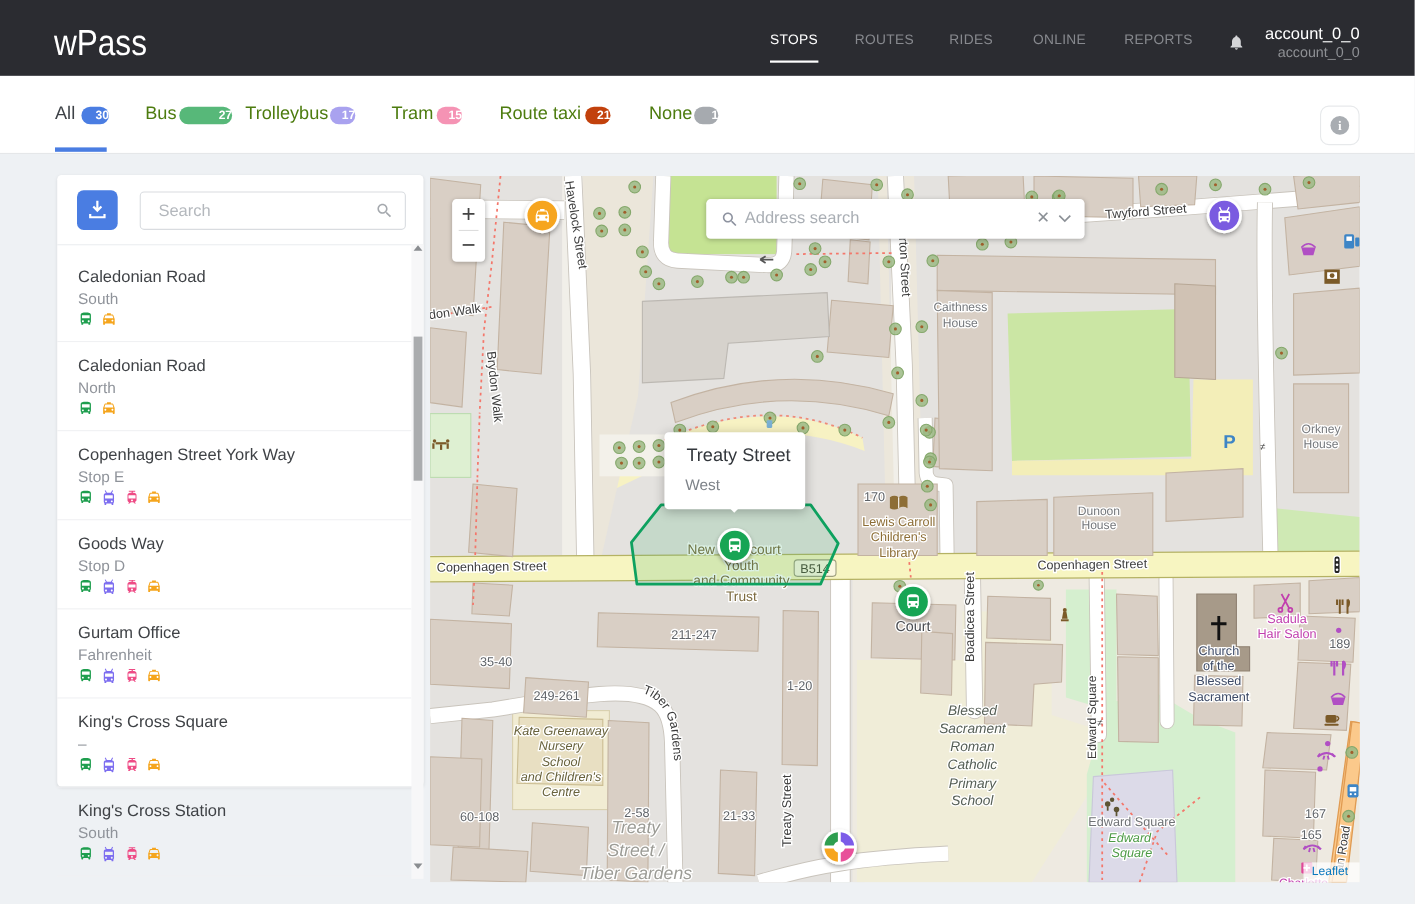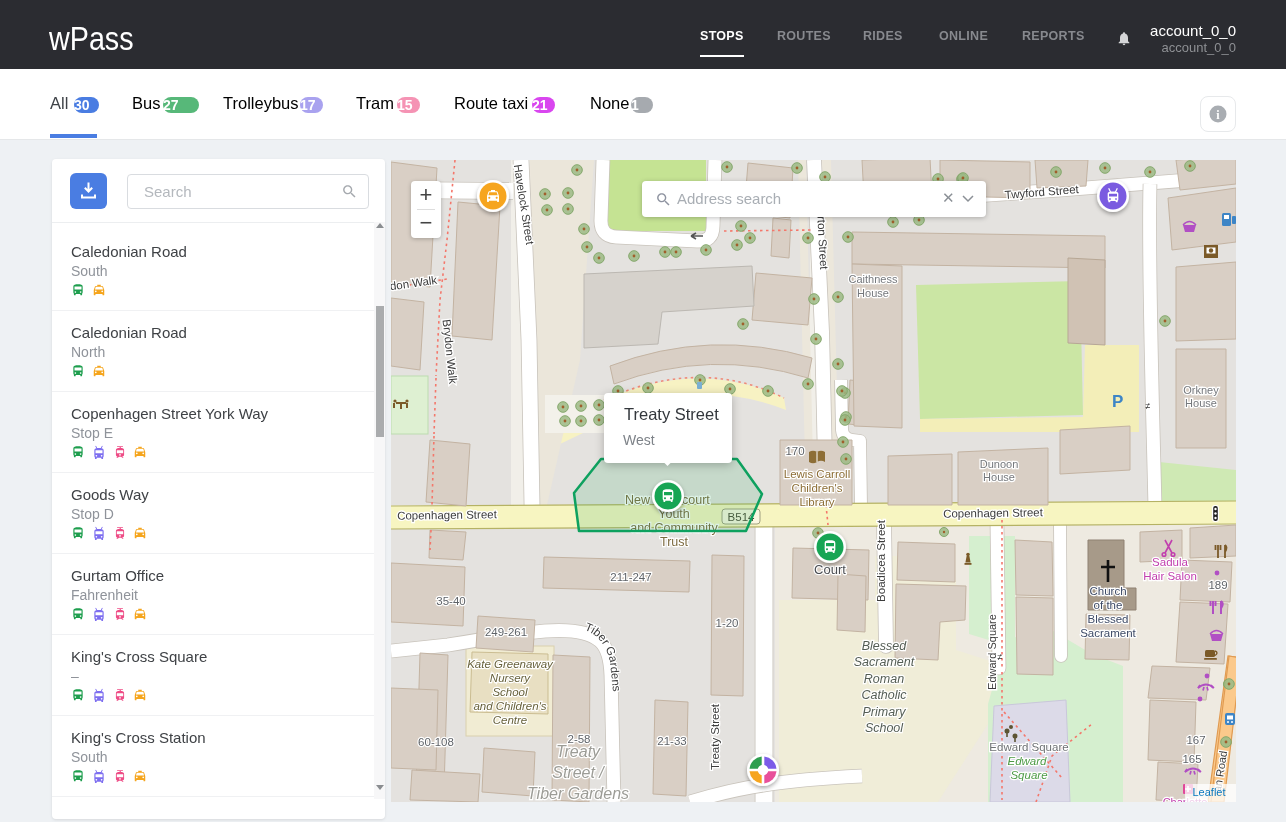--- a/index.html
+++ b/index.html
@@ -1,30 +1,30 @@
 <!DOCTYPE html>
 <html><head>
 <meta charset="utf-8">
 <style>
 *{margin:0;padding:0;box-sizing:border-box}
 html,body{width:1286px;height:822px;overflow:hidden;font-family:"Liberation Sans",sans-serif;background:#eef1f4}
 #hdr{position:absolute;left:0;top:0;width:1286px;height:69px;background:#2b2c31}
 #logo{position:absolute;left:49px;top:20px;color:#fff;font-size:33px;font-weight:500;transform:scaleX(.87);transform-origin:left}
-.nav{position:absolute;top:29px;font-size:12.5px;font-weight:bold;color:#87898e;letter-spacing:.3px}
+.nav{position:absolute;top:29px;font-size:12.5px;font-weight:normal;color:#87898e;letter-spacing:.3px}
 .nav.on{color:#fff;border-bottom:2px solid #fff;padding-bottom:12px}
 #bell{position:absolute;left:1116px;top:28px}
 #acct1{position:absolute;right:50px;top:22px;color:#fff;font-size:15px;text-align:right}
 #acct2{position:absolute;right:50px;top:40px;color:#8e9094;font-size:13px;text-align:right}
 #tabs{position:absolute;left:0;top:69px;width:1286px;height:71px;background:#fff;border-bottom:1px solid #e5e7e9}
-.tab{position:absolute;top:25px;font-size:16.5px;color:#000000}
+.tab{position:absolute;top:25px;font-size:16.5px;color:#4d7c0f}
 .tab.on{color:#3e4247}
-.bdg{position:absolute;top:28px;height:16px;border-radius:8px;color:#fff;font-size:14px;font-weight:bold;text-align:left;line-height:16px}
+.bdg{position:absolute;top:28px;height:16px;border-radius:8px;color:#fff;font-size:11px;font-weight:bold;text-align:right;line-height:16px}
 #ul{position:absolute;left:50px;top:65px;width:47px;height:4px;background:#4a7de2}
 #infob{position:absolute;left:1200px;top:27px;width:36px;height:36px;background:#fff;border:1px solid #e7e9eb;border-radius:8px}
-#side{position:absolute;left:52px;top:159px;width:333px;height:660px;background:#fff;border-radius:4px;box-shadow:0 1px 3px rgba(0,0,0,.1)}
+#side{position:absolute;left:52px;top:159px;width:333px;height:556px;background:#fff;border-radius:4px;box-shadow:0 1px 3px rgba(0,0,0,.1)}
 #dlbtn{position:absolute;left:18px;top:14px;width:37px;height:36px;background:#4a7de2;border-radius:6px}
 #srch{position:absolute;left:75px;top:15px;width:242px;height:35px;border:1px solid #d9dce0;border-radius:4px}
 #srch span{position:absolute;left:16px;top:8px;color:#b4b8bd;font-size:15px}
 #shr{position:absolute;left:0;top:63px;width:333px;height:1px;background:#eceef0}
 .it{position:absolute;left:0;width:322px;height:81px;border-bottom:1px solid #f0f1f3}
 .it .t{position:absolute;left:19px;top:13px;font-size:15px;color:#3f4246}
 .it .s{position:absolute;left:19px;top:33px;font-size:14px;color:#8f939a}
 .it svg{position:absolute;top:52px}
 #sbtrack{position:absolute;left:322px;top:63px;width:11px;height:577px;background:#f7f7f8}
 #sbthumb{position:absolute;left:324px;top:147px;width:8px;height:131px;background:#aaacae}
@@ -54,27 +54,27 @@
 <svg id="bell" style="margin-top:2px" width="16" height="17" viewBox="0 0 24 24">
       <path fill="#d4d5d7" d="M12 22c1.1 0 2-.9 2-2h-4c0 1.1.9 2 2 2zm6-6v-5c0-3.07-1.63-5.64-4.5-6.32V4c0-.83-.67-1.5-1.5-1.5s-1.5.67-1.5 1.5v.68C7.64 5.36 6 7.92 6 11v5l-2 2v1h16v-1l-2-2z"></path>
     </svg>
 <div id="acct1">account_0_0</div>
 <div id="acct2">account_0_0</div>
 </div>
 <div id="tabs">
 <div class="tab on" style="left:50px">All</div>
     <div class="bdg" style="left:74px;width:25px;background:#4a7de2">30</div>
 <div class="tab" style="left:132px">Bus</div>
-    <div class="bdg" style="left:163px;width:36px;background:#57b879">27</div>
+    <div class="bdg" style="left:163px;width:48px;background:#57b879">27</div>
 <div class="tab" style="left:223px">Trolleybus</div>
     <div class="bdg" style="left:300px;width:23px;background:#a9a2ef">17</div>
 <div class="tab" style="left:356px">Tram</div>
     <div class="bdg" style="left:397px;width:23px;background:#f593b4">15</div>
 <div class="tab" style="left:454px">Route taxi</div>
-    <div class="bdg" style="left:532px;width:23px;background:#d946ef">21</div>
+    <div class="bdg" style="left:532px;width:23px;background:#c2410c">21</div>
 <div class="tab" style="left:590px">None</div>
     <div class="bdg" style="left:631px;width:22px;background:#a6aaaf">1</div>
 <div id="ul"></div>
 <div id="infob"><svg width="34" height="34" viewBox="0 0 34 34">
         <circle cx="17" cy="17" r="8.5" fill="#a9adb2"></circle>
         <text x="17" y="21.5" font-size="12" font-weight="bold" fill="#fff" text-anchor="middle" font-family="Liberation Serif,serif">i</text>
       </svg></div>
 </div>
 <div id="side">
 <div id="dlbtn"><svg width="37" height="36" viewBox="0 0 37 36">

